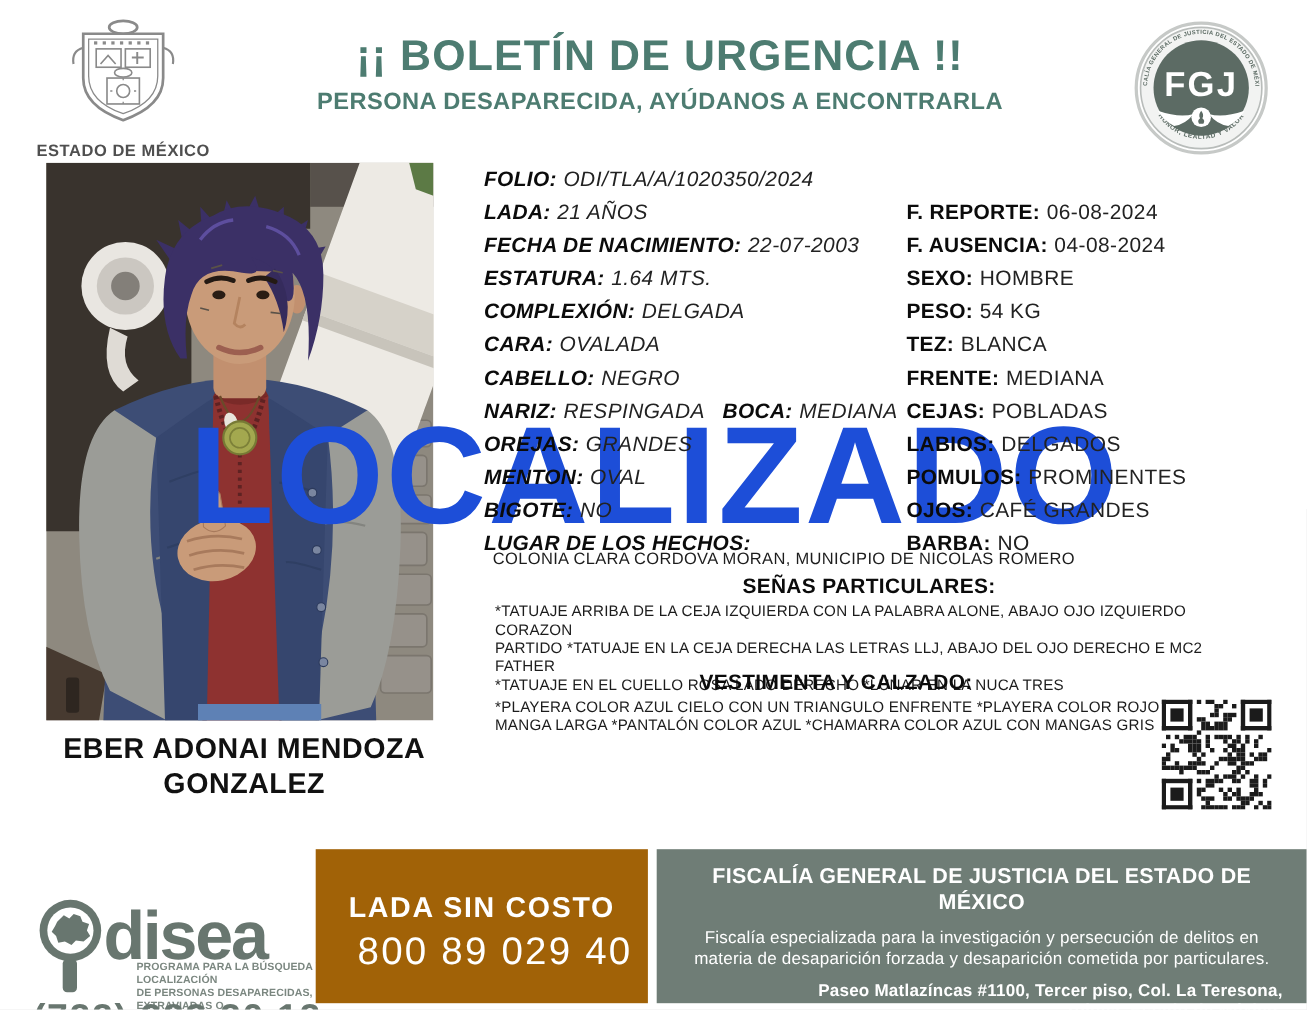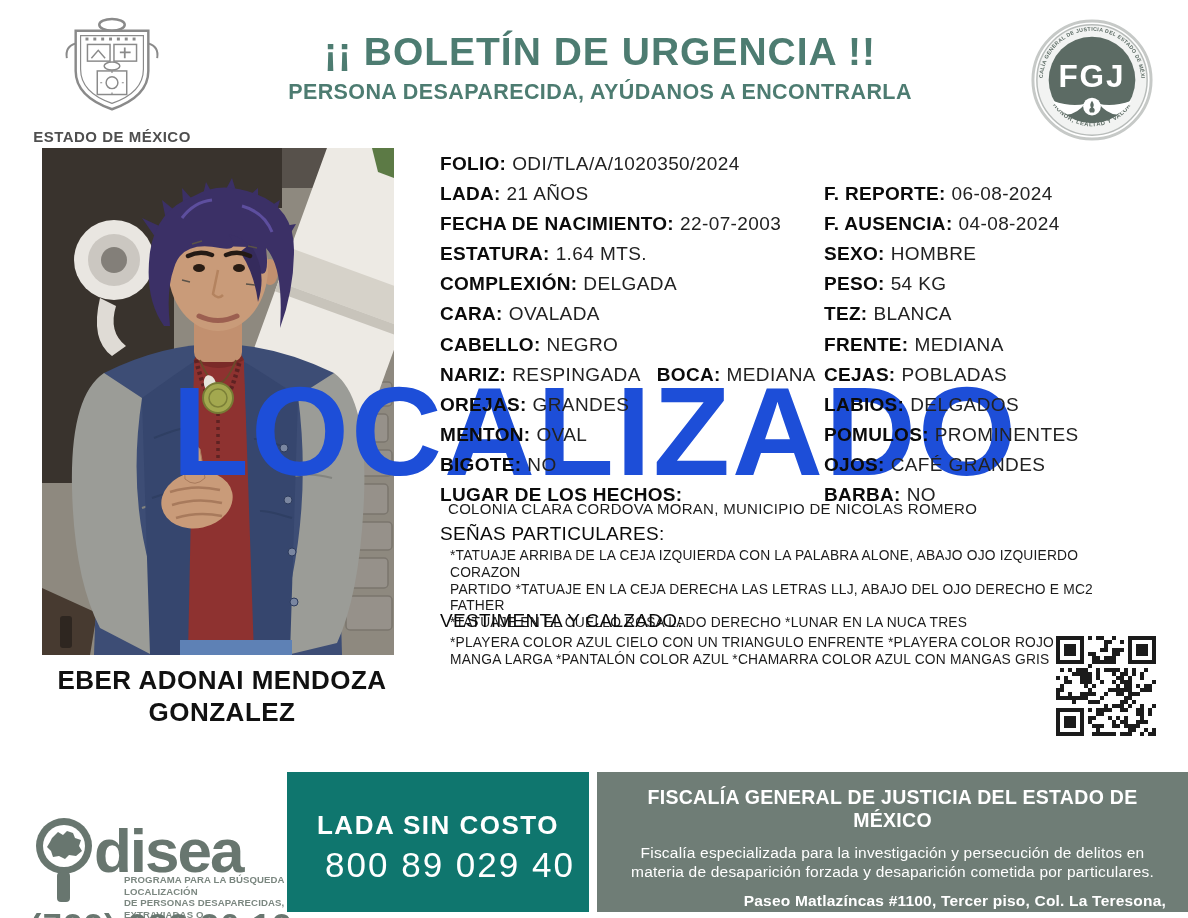--- a/index.html
+++ b/index.html
@@ -17,47 +17,47 @@
   
   .photo{position:absolute;left:42px;top:148px;width:352px;height:507px;z-index:1;}
 
   
   .watermark{position:absolute;left:172px;top:369px;z-index:2;font-size:126px;line-height:126px;
              font-weight:800;letter-spacing:2px;color:#1d4ed8;white-space:nowrap;}
 
   
   .textlayer{position:absolute;left:0;top:0;width:1188px;height:918px;z-index:3;pointer-events:none;}
   .col{position:absolute;top:149px;}
-  .col-left{left:440px;width:392px;}
+  .col-left{left:440px;width:392px;font-style:italic;}
   .col-right{left:824px;width:340px;}
   .frow{height:30.1px;line-height:30.1px;white-space:nowrap;font-size:19px;}
   .flabel{font-weight:800;color:#0b0b0b;margin-right:6px;letter-spacing:.3px;}
   .fvalue{font-weight:400;color:#222;letter-spacing:.4px;}
   .pair2{margin-left:16px;}
   .lugar-sub{position:absolute;left:448px;top:500px;width:700px;font-size:15px;color:#1d1d1d;
              letter-spacing:.3px;}
-  .sec-head{font-size:19px;font-weight:400;color:#0b0b0b;letter-spacing:.3px;}
+  .sec-head{font-size:19px;font-weight:700;color:#0b0b0b;letter-spacing:.3px;text-align:center;}
   .sec-lines{font-size:13.8px;line-height:16.8px;color:#1c1c1c;letter-spacing:.2px;
              padding-left:10px;margin-top:3px;white-space:pre-line;}
   .senas{position:absolute;left:440px;top:523px;width:700px;}
   .vestimenta{position:absolute;left:440px;top:610px;width:640px;}
   .person-name{position:absolute;left:18px;top:664px;width:408px;text-align:center;
                font-size:26px;line-height:32px;font-weight:800;color:#111;
                letter-spacing:.5px;white-space:pre-line;}
   .qr{position:absolute;left:1056px;top:636px;width:100px;height:100px;}
 
   
   .footer{position:absolute;left:0;top:772px;width:1188px;height:140px;}
   .odisea{position:absolute;left:28px;top:0px;width:260px;height:140px;margin-top:38px;}
   .odisea-svg{position:absolute;left:2px;top:4px;}
   .program-text{position:absolute;left:96px;top:64px;width:200px;font-size:9.6px;line-height:11.5px;
                 font-weight:700;color:#7b8780;letter-spacing:.1px;white-space:pre-line;}
   .phone{position:absolute;left:2px;top:96px;font-size:34px;font-weight:800;color:#68766F;
          letter-spacing:1.5px;white-space:nowrap;}
-  .lada-box{position:absolute;left:287px;top:0;width:302px;height:140px;background:#0f766e;
+  .lada-box{position:absolute;left:287px;top:0;width:302px;height:140px;background:#a16207;
             color:#fff;text-align:center;}
   .lada-1{font-size:26px;font-weight:800;letter-spacing:1.5px;margin-top:38px;}
   .lada-2{font-size:35px;font-weight:400;letter-spacing:2px;margin-top:4px;padding-left:24px;}
   .fiscalia{position:absolute;left:597px;top:0;width:591px;height:140px;background:#6F7D76;
             color:#fff;box-sizing:border-box;padding:14px 22px 0 22px;}
   .fiscalia-title{font-size:19.5px;font-weight:800;text-align:center;letter-spacing:.3px;}
   .fiscalia-desc{font-size:15.5px;line-height:19px;text-align:center;margin-top:11px;
                  white-space:pre-line;letter-spacing:.2px;}
   .fiscalia-addr{font-size:15.5px;line-height:19px;font-weight:800;text-align:right;margin-top:10px;
                  white-space:pre-line;letter-spacing:.2px;}

